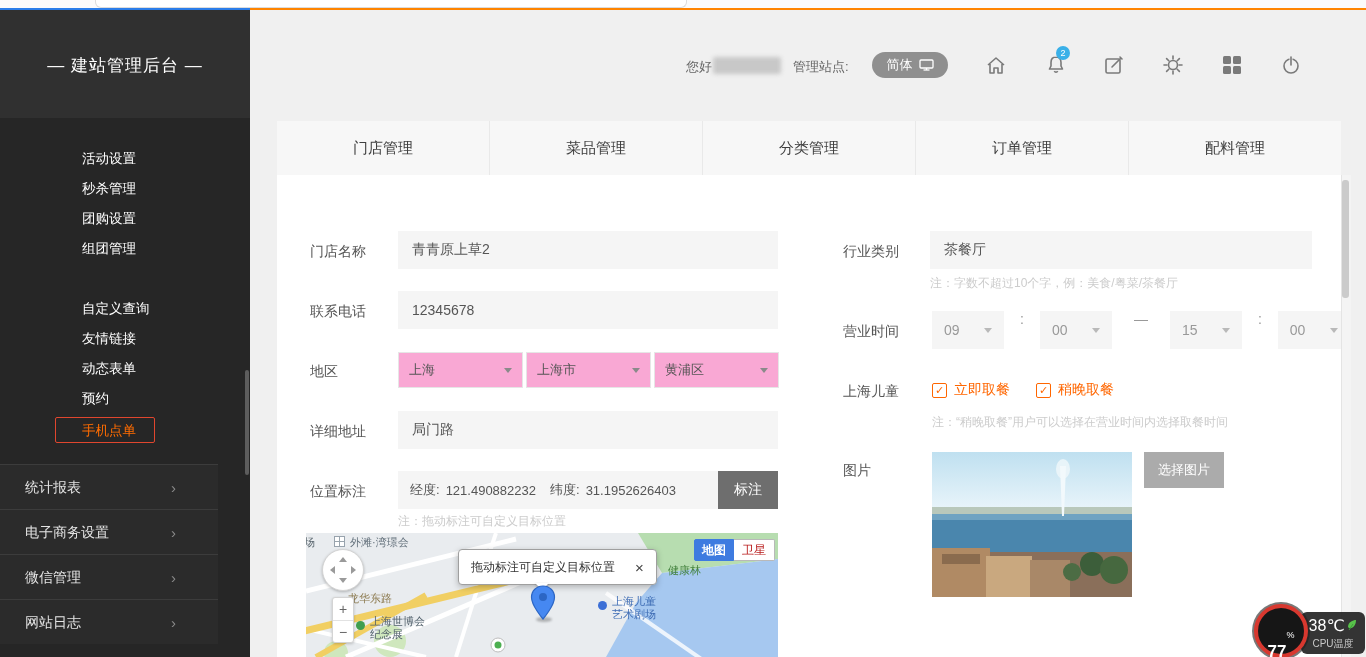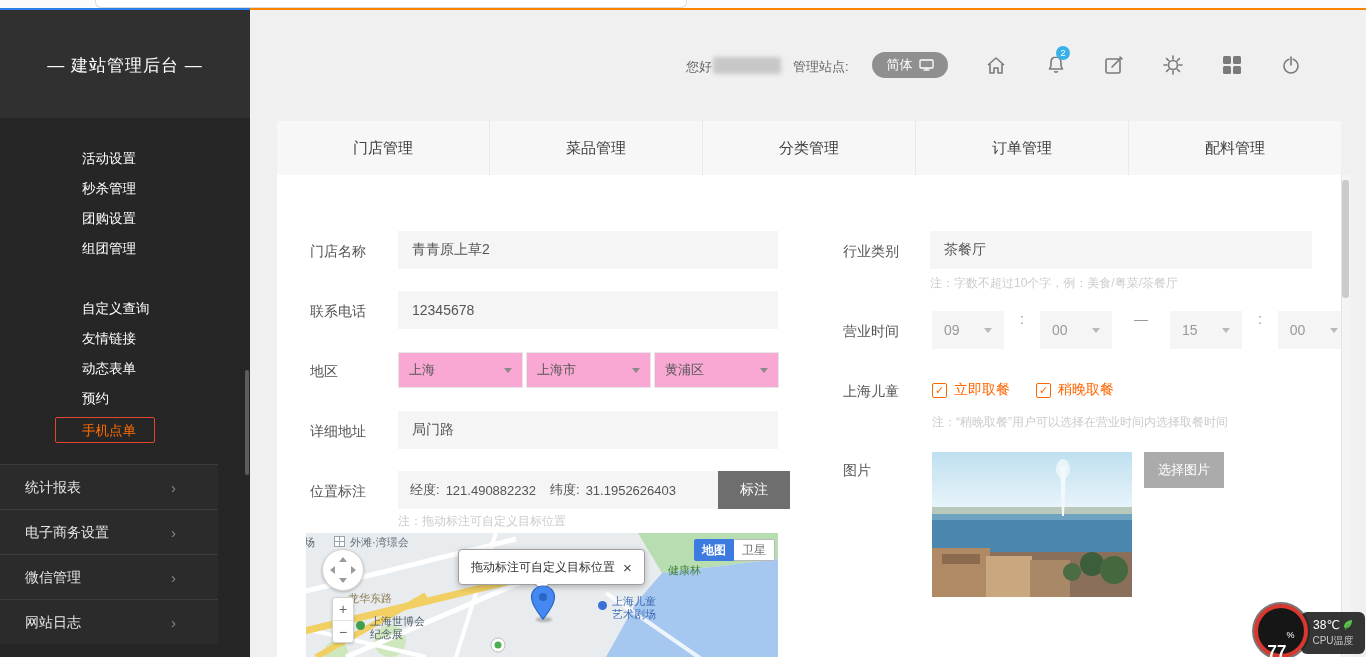--- a/index.html
+++ b/index.html
@@ -52,47 +52,47 @@
   .tpunct{color:#999;font-size:14px;}
   .cbrow{display:flex;align-items:center;gap:26px;}
   .cbitem{display:flex;align-items:center;cursor:pointer;}
   .cb{width:15px;height:15px;border:1px solid #f60;border-radius:2px;display:inline-flex;align-items:center;justify-content:center;color:#f60;font-size:11px;background:#fff;margin-right:7px;box-sizing:border-box;}
   .cblabel{color:#f60;font-size:14px;}
   .graybtn{background:#ababab;color:#fff;font-size:13px;display:flex;align-items:center;justify-content:center;cursor:pointer;}
 
   
   .map{left:306px;top:533px;width:472px;height:124px;background:#e9ecef;overflow:hidden;}
   .maplabel{font-size:11px;white-space:nowrap;}
-  .mtip{left:152px;top:16px;height:34px;background:#fff;border:1px solid #9f9f9f;border-radius:4px;box-shadow:0 2px 6px rgba(0,0,0,.25);display:flex;align-items:center;padding:0 12px;gap:8px;font-size:12px;color:#333;}
+  .mtip{left:152px;top:16px;height:34px;background:#fff;border:1px solid #9f9f9f;border-radius:4px;box-shadow:0 2px 6px rgba(0,0,0,.25);display:flex;align-items:center;padding:0 12px;gap:20px;font-size:12px;color:#333;}
   .mtip .tclose{font-size:15px;color:#444;cursor:pointer;line-height:1;}
   .tip-arrow{left:229px;top:50px;width:0;height:0;border:7px solid transparent;border-top-color:#fff;filter:drop-shadow(0 1px 1px rgba(0,0,0,.3));}
   .pan{left:16px;top:16px;width:40px;height:40px;border-radius:50%;background:#fff;border:1px solid #d4d4d4;box-shadow:0 1px 3px rgba(0,0,0,.25);cursor:pointer;}
   .pan span{position:absolute;width:0;height:0;}
   .pc-up{left:16px;top:7px;border-left:4px solid transparent;border-right:4px solid transparent;border-bottom:5px solid #9a9a9a;}
   .pc-down{left:16px;bottom:7px;border-left:4px solid transparent;border-right:4px solid transparent;border-top:5px solid #9a9a9a;}
   .pc-left{left:7px;top:16px;border-top:4px solid transparent;border-bottom:4px solid transparent;border-right:5px solid #9a9a9a;}
   .pc-right{right:7px;top:16px;border-top:4px solid transparent;border-bottom:4px solid transparent;border-left:5px solid #9a9a9a;}
   .zoomctl{left:26px;top:64px;width:22px;height:46px;background:#fff;border:1px solid #d4d4d4;border-radius:3px;box-shadow:0 1px 3px rgba(0,0,0,.2);box-sizing:border-box;}
   .zbtn{width:100%;height:22px;display:flex;align-items:center;justify-content:center;color:#666;font-size:14px;cursor:pointer;}
   .zbtn + .zbtn{border-top:1px solid #e2e2e2;}
   .mbtn{top:6px;height:22px;display:flex;align-items:center;justify-content:center;font-size:12px;box-sizing:border-box;cursor:pointer;}
   .mbtn-map{left:388px;width:40px;background:#3e7be0;border:1px solid #3e7be0;color:#fff;border-radius:2px 0 0 2px;font-weight:bold;}
-  .mbtn-sat{left:428px;width:41px;background:#fff;border:1px solid #b9b9b9;border-left:none;color:#737373;border-radius:0 2px 2px 0;}
+  .mbtn-sat{left:428px;width:41px;background:#fff;border:1px solid #b9b9b9;border-left:none;color:#b91c1c;border-radius:0 2px 2px 0;}
   .sq-icon{left:28px;top:3px;width:11px;height:11px;border:1px solid #98a3ad;background:
      linear-gradient(#9aa5ae,#9aa5ae) center/1px 100% no-repeat,
      linear-gradient(#9aa5ae,#9aa5ae) center/100% 1px no-repeat,#fff;box-sizing:border-box;}
   .dot{border-radius:50%;}
   .pin-shadow{left:230px;top:84px;width:16px;height:5px;background:rgba(0,0,0,.25);border-radius:50%;filter:blur(1px);}
 
   
   .gauge{left:1254px;top:604px;width:54px;height:54px;border-radius:50%;background:#161616;border:4px solid #d8382f;box-sizing:border-box;display:flex;align-items:center;justify-content:center;color:#fff;z-index:6;box-shadow:0 0 0 2px rgba(30,30,30,.6);cursor:pointer;}
   .gauge .pct{font-size:17px;font-weight:bold;line-height:1;margin-top:41px;}
   .gauge .unit{font-size:9px;margin-top:7px;}
   .temp-pill{left:1301px;top:612px;width:64px;height:42px;background:rgba(25,25,25,.88);border-radius:6px;color:#fff;display:flex;flex-direction:column;align-items:center;justify-content:center;z-index:5;}
-  .temp-line{display:flex;align-items:center;gap:3px;font-size:12px;}
+  .temp-line{display:flex;align-items:center;gap:3px;font-size:16px;}
   .cpu-line{color:#c9c9c9;font-size:10px;margin-top:2px;}
 </style>
 </head>
 <body>
 
 <div class="stage">
 
   <div class="ab topstrip">
     <div class="ab addr-remnant"></div>
     <div class="ab line-blue"></div>
@@ -216,21 +216,21 @@
   <span class="ab flabel" style="left:310px;top:423px">详细地址</span>
   <div class="ab ginput" style="left:398px;top:411px;width:380px;height:38px">局门路</div>
 
   <span class="ab flabel" style="left:310px;top:483px">位置标注</span>
   <div class="ab locbox" style="left:398px;top:471px;width:320px;height:38px">
     <span>经度:</span>
     <span style="margin-right:8px">121.490882232</span>
     <span>纬度:</span>
     <span>31.1952626403</span>
   </div>
-  <div class="ab darkbtn" style="left:718px;top:471px;width:72px;height:38px">标注</div>
+  <div class="ab darkbtn" style="left:718px;top:471px;width:60px;height:38px">标注</div>
   <span class="ab note" style="left:398px;top:513px">注：拖动标注可自定义目标位置</span>
 
   <div class="ab map">
     <svg class="ab" style="left:0;top:0" width="472" height="124" viewBox="0 0 472 124">
       <rect width="472" height="124" fill="#e9ecef"></rect>
       <polygon points="332,0 472,0 472,26 356,40" fill="#b7ddb0"></polygon>
       <polygon points="356,40 472,26 472,124 300,124 330,70" fill="#a6c8f0"></polygon>
       <circle cx="84" cy="108" r="16" fill="#cfe7bd"></circle>
       <circle cx="30" cy="120" r="12" fill="#cfe7bd"></circle>
       <path d="M0,58 L210,6" stroke="#ffffff" stroke-width="5" fill="none"></path>

